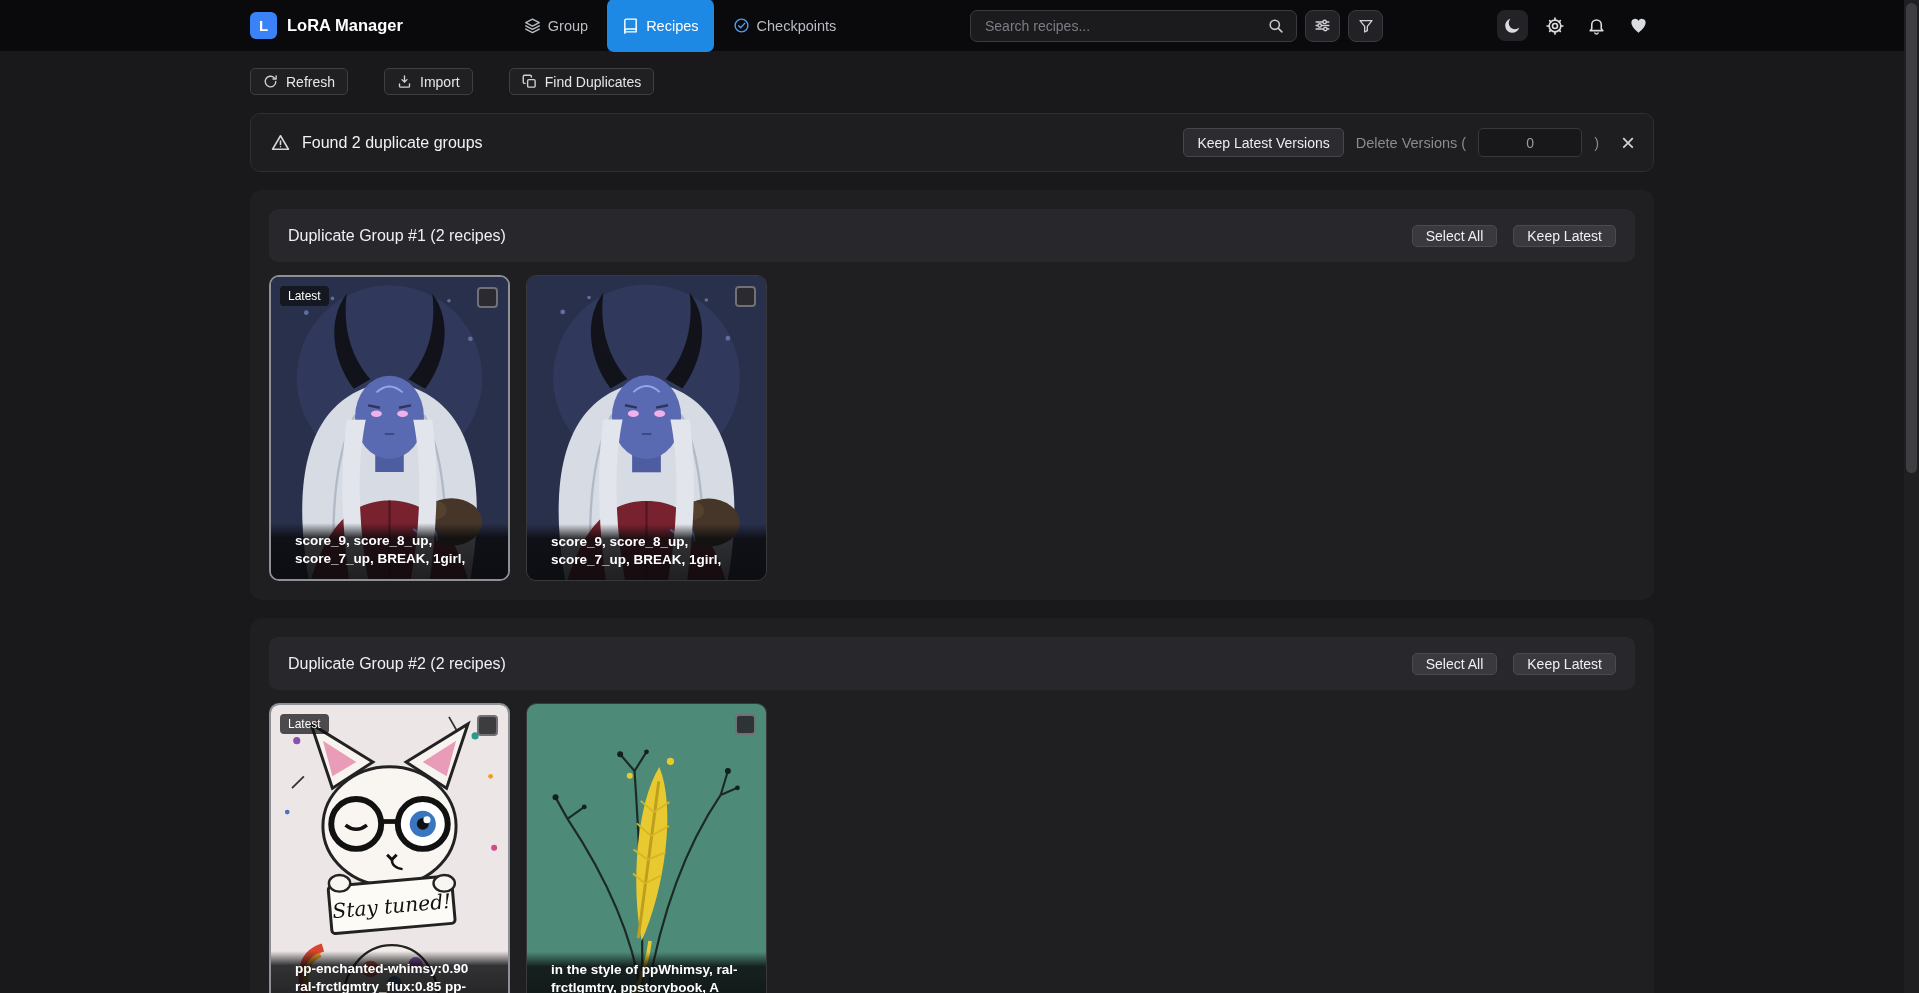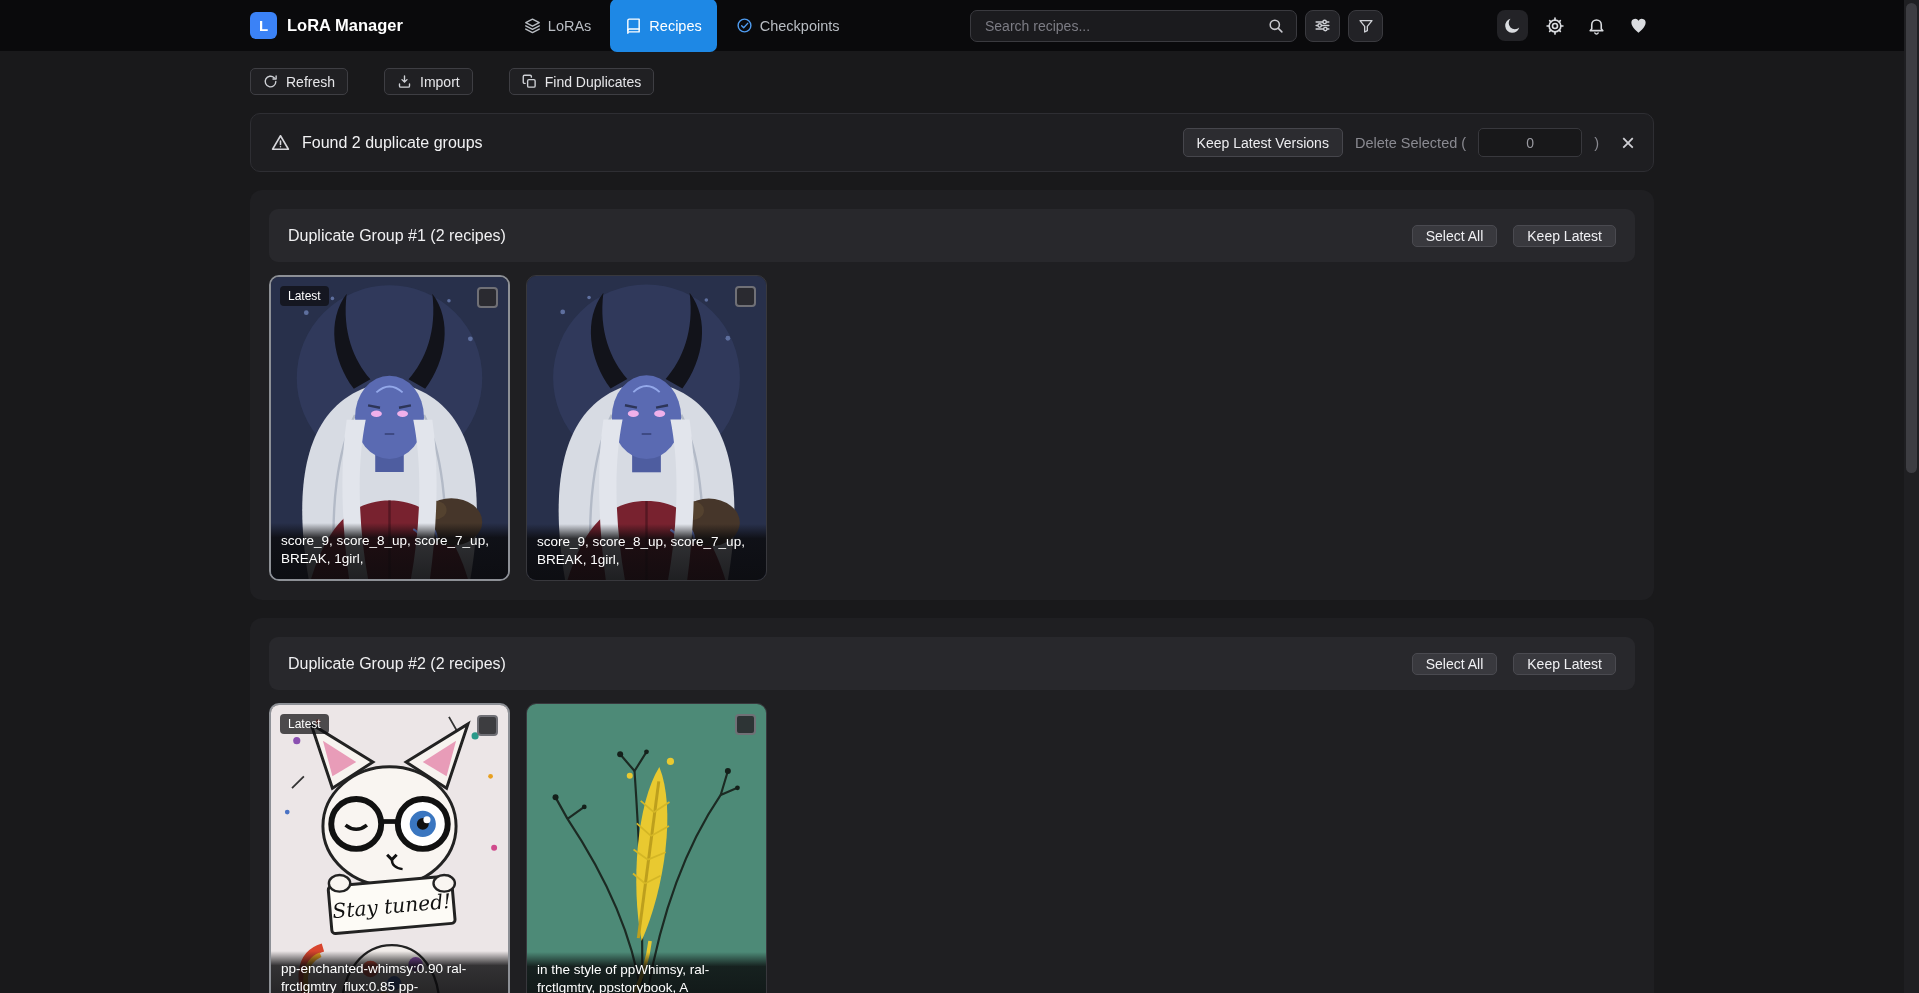--- a/index.html
+++ b/index.html
@@ -51,21 +51,21 @@
   .group-header { height:53px; background:#28282c; border-radius:9px; display:flex; align-items:center; padding:0 19px; }
   .group-title { font-size:16px; color:#f0f0f2; }
   .group-actions { margin-left:auto; display:flex; gap:16px; }
   .gbtn { height:22px; padding:0 13px; background:#39393e; border:1px solid #4a4a50; border-radius:5px; color:#f0f0f3; font-size:14px; font-family:inherit; cursor:pointer; }
   .cards { display:flex; gap:16px; margin-top:13px; }
   .card { position:relative; width:241px; height:306px; border-radius:10px; overflow:hidden; background:#27272b; border:1px solid #38383d; cursor:pointer; }
   .card.latest { border:2px solid #8d9096; }
   .card-art { position:absolute; inset:0; width:100%; height:100%; }
   .badge { position:absolute; top:9px; left:9px; background:rgba(14,14,16,0.72); color:#fff; font-size:12px; padding:3px 8px; border-radius:4px; }
   .checkbox { position:absolute; top:10px; right:10px; width:21px; height:21px; border-radius:4px; background:rgba(42,42,46,0.9); border:2px solid #707076; cursor:pointer; }
-  .caption { position:absolute; left:0; right:0; bottom:0; padding:9px 10px 11px; font-size:13.5px; font-weight:normal; line-height:1.32; color:#fff;
+  .caption { position:absolute; left:0; right:0; bottom:0; padding:9px 24px 11px; font-size:13.5px; font-weight:bold; line-height:1.32; color:#fff;
              background:linear-gradient(180deg, rgba(10,10,12,0) 0%, rgba(10,10,12,0.82) 26%, rgba(10,10,12,0.9) 100%); max-height:58px; overflow:hidden; }
 
   
   .scrollbar { position:absolute; top:0; right:0; width:15px; height:993px; background:#1f1f22; }
   .scroll-thumb { position:absolute; top:3px; left:2px; width:11px; height:470px; border-radius:6px; background:#3d3d42; }
 </style>
 </head>
 <body>
 
 <div class="page">
@@ -80,21 +80,21 @@
 
       <nav class="nav-items">
         <a class="nav-item">
           <span class="icon">
             <svg width="17" height="17" viewBox="0 0 24 24" fill="none" stroke="currentColor" stroke-width="2" stroke-linecap="round" stroke-linejoin="round">
                 <path d="M12 3 2.5 8 12 13 21.5 8Z"></path>
                 <path d="M2.5 12.5 12 17.5l9.5-5"></path>
                 <path d="M2.5 17 12 22l9.5-5"></path>
               </svg>
           </span>
-          <span>LoRAs</span>
+          <span>Group</span>
         </a>
         <a class="nav-item active">
           <span class="icon">
             <svg width="17" height="17" viewBox="0 0 24 24" fill="none" stroke="currentColor" stroke-width="2" stroke-linecap="round" stroke-linejoin="round">
                 <path d="M4 5a2 2 0 0 1 2-2h14v18H6a2 2 0 0 0-2 2z"></path>
                 <path d="M4 19a2 2 0 0 1 2-2h14"></path>
               </svg>
           </span>
           <span>Recipes</span>
         </a>
@@ -213,21 +213,21 @@
       <span class="warn icon">
         <svg width="19" height="19" viewBox="0 0 24 24" fill="none" stroke="currentColor" stroke-width="2" stroke-linecap="round" stroke-linejoin="round">
             <path d="M12 3.5 22 20.5H2Z"></path>
             <path d="M12 10v4.5"></path>
             <circle cx="12" cy="17.4" r="0.9" fill="currentColor" stroke="none"></circle>
           </svg>
       </span>
       <span class="banner-msg">Found 2 duplicate groups</span>
       <div class="banner-right">
         <button class="kbtn">Keep Latest Versions</button>
-        <span class="muted">Delete Selected (</span>
+        <span class="muted">Delete Versions (</span>
         <input class="count-input" type="text" value="0" style="">
         <span class="muted">)</span>
         <button class="close-btn">×</button>
       </div>
     </div>
 
     <section class="group">
       <div class="group-header">
         <div class="group-title">Duplicate Group #1 (2 recipes)</div>
         <div class="group-actions">

